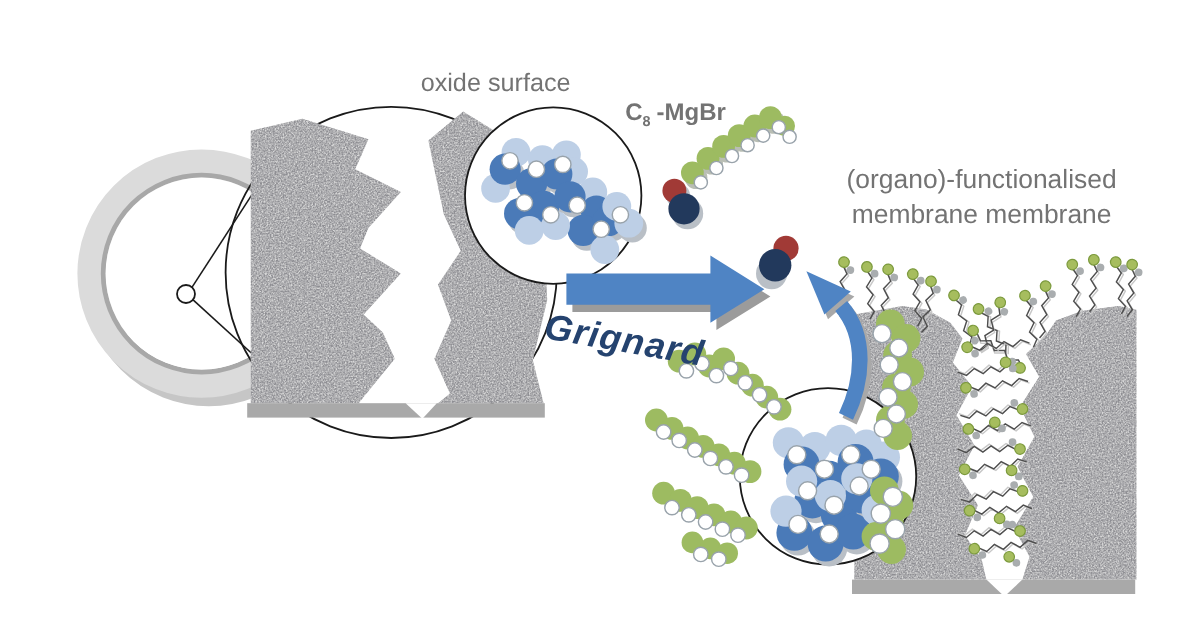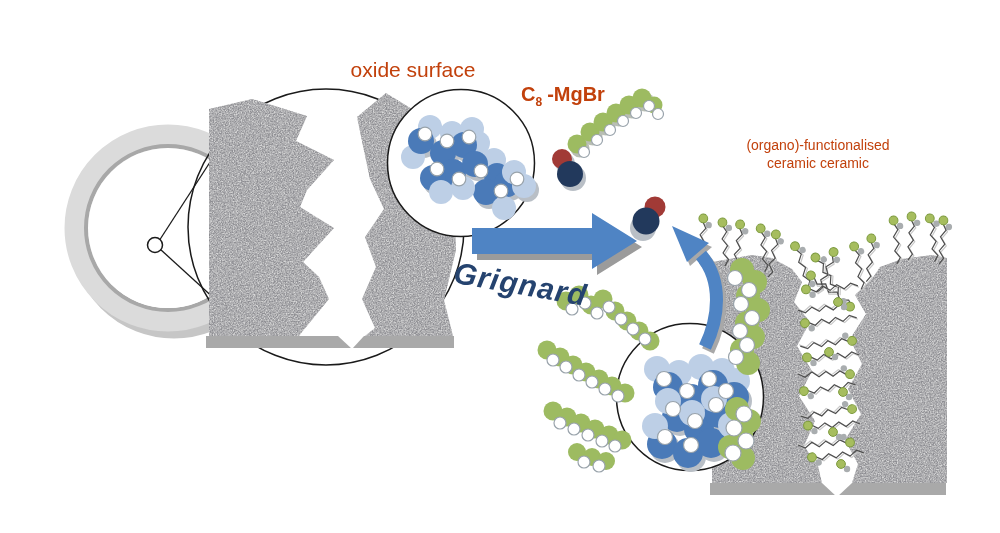--- a/index.html
+++ b/index.html
@@ -1,24 +1,24 @@
 <!DOCTYPE html>
 <html><head>
 <meta charset="utf-8">
 <style>
   html,body{margin:0;padding:0;background:#fff;}
   .stage{position:relative;width:1000px;height:533px;background:#ffffff;overflow:hidden;
          font-family:"Liberation Sans",sans-serif;}
   .stage svg{position:absolute;left:0;top:0;}
-  .lbl{position:absolute;color:#c2410c;white-space:nowrap;}
+  .lbl{position:absolute;color:#737373;white-space:nowrap;}
   #lab-oxide{left:336px;top:58px;width:154px;text-align:center;font-size:21px;}
   #lab-reagent{left:521px;top:83px;font-size:20px;font-weight:bold;}
   #lab-reagent sub{font-size:12px;}
   #lab-reagent .sfx{margin-left:5px;}
-  #lab-product{left:686px;top:136px;width:264px;text-align:center;font-size:14px;line-height:1.3;}
+  #lab-product{left:686px;top:136px;width:264px;text-align:center;font-size:22px;line-height:1.3;}
   #lab-grignard{left:457px;top:256px;font-size:30px;font-style:italic;font-weight:bold;
                 color:#25436f;transform:rotate(10deg);transform-origin:left top;letter-spacing:1px;}
   .zz{fill:none;stroke:#4e4e4e;stroke-width:1.2;}
   .zzsh{fill:none;stroke:#c8c8c8;stroke-width:1.2;}
   .gdot{fill:#a6bd5e;stroke:#7c9a3d;stroke-width:1;}
   .adot{fill:#a9adaf;}
   .mb{fill:#4a7ab8;}
   .lb{fill:#bdcfe6;}
   .wh{fill:#ffffff;stroke:#99a3ab;stroke-width:1.2;}
   .sh{fill:#b9bfc6;}
@@ -341,15 +341,15 @@
 </svg>
 
 <div class="lbl" id="lab-oxide">oxide surface</div>
 
 <div class="lbl" id="lab-reagent"><span>C</span><sub>8</sub><span class="sfx">-MgBr</span></div>
 
 <div class="lbl" id="lab-grignard">Grignard</div>
 
 <div class="lbl" id="lab-product">
   <div>(organo)-functionalised</div>
-  <div>ceramic ceramic</div>
+  <div>membrane membrane</div>
 </div>
 </div>
 
 </body></html>

